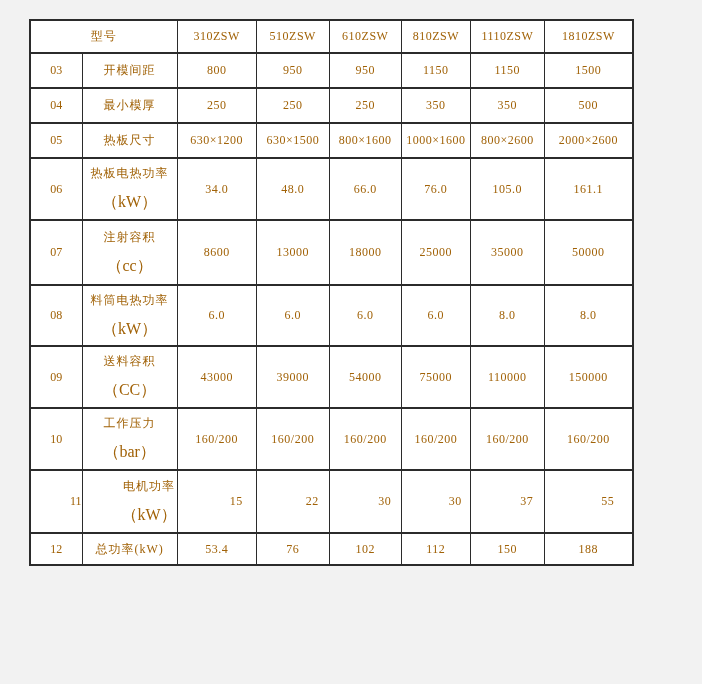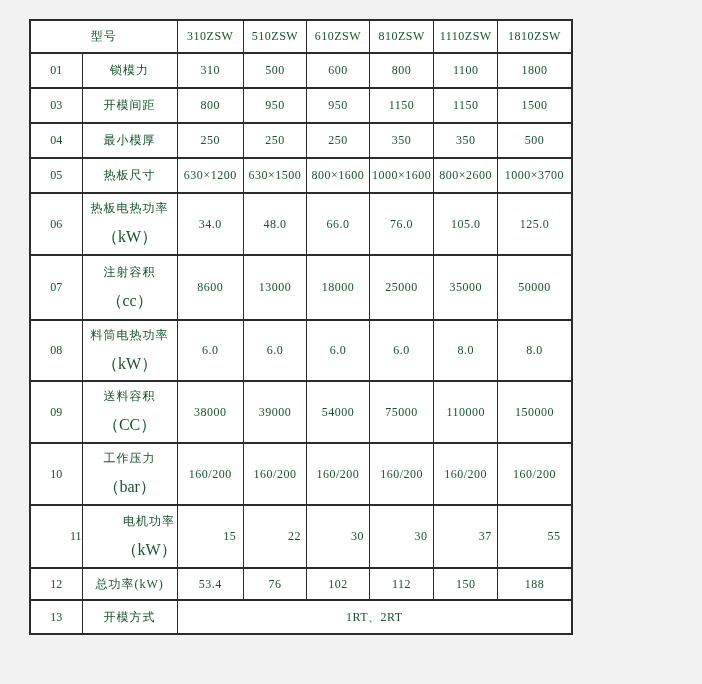--- a/index.html
+++ b/index.html
@@ -2,26 +2,26 @@
 <html><head>
 <meta charset="utf-8">
 <style>
   html, body {
     margin: 0;
     padding: 0;
     background: #f2f2f2;
   }
   .stage {
     position: relative;
-    width: 573px;
+    width: 634px;
     height: 684px;
     background: #f2f2f2;
     overflow: hidden;
     font-family: "Liberation Serif", "DejaVu Serif", serif;
-    color: #14532d;
+    color: #a16207;
   }
   table.spec {
     position: absolute;
     left: 29px;
     top: 19px;
     border-collapse: collapse;
     table-layout: fixed;
     background: #ffffff;
     border: 2px solid #2b2b2b;
   }
@@ -94,30 +94,20 @@
         <tr class="h-head">
       <th colspan="2" class="cell-header-label">型号</th>
       <th class="cell-model">310ZSW</th>
       <th class="cell-model">510ZSW</th>
       <th class="cell-model">610ZSW</th>
       <th class="cell-model">810ZSW</th>
       <th class="cell-model">1110ZSW</th>
       <th class="cell-model">1810ZSW</th>
     </tr>
 
-    <tr class="h-small">
-      <td class="cell-num">01</td>
-      <td class="cell-label">锁模力</td>
-      <td class="cell-value">310</td>
-      <td class="cell-value">500</td>
-      <td class="cell-value">600</td>
-      <td class="cell-value">800</td>
-      <td class="cell-value">1100</td>
-      <td class="cell-value">1800</td>
-    </tr>
 
 
     <tr class="h-small">
       <td class="cell-num">03</td>
       <td class="cell-label">开模间距</td>
       <td class="cell-value">800</td>
       <td class="cell-value">950</td>
       <td class="cell-value">950</td>
       <td class="cell-value">1150</td>
       <td class="cell-value">1150</td>
@@ -136,35 +126,35 @@
     </tr>
 
     <tr class="h-small">
       <td class="cell-num">05</td>
       <td class="cell-label">热板尺寸</td>
       <td class="cell-value">630×1200</td>
       <td class="cell-value">630×1500</td>
       <td class="cell-value">800×1600</td>
       <td class="cell-value">1000×1600</td>
       <td class="cell-value">800×2600</td>
-      <td class="cell-value">1000×3700</td>
+      <td class="cell-value">2000×2600</td>
     </tr>
 
     <tr class="h-r6">
       <td class="cell-num">06</td>
       <td class="cell-label">
         <div>热板电热功率</div>
         <div class="unit-line">（kW）</div>
       </td>
       <td class="cell-value">34.0</td>
       <td class="cell-value">48.0</td>
       <td class="cell-value">66.0</td>
       <td class="cell-value">76.0</td>
       <td class="cell-value">105.0</td>
-      <td class="cell-value">125.0</td>
+      <td class="cell-value">161.1</td>
     </tr>
 
     <tr class="h-r7">
       <td class="cell-num">07</td>
       <td class="cell-label">
         <div>注射容积</div>
         <div class="unit-line">（cc）</div>
       </td>
       <td class="cell-value">8600</td>
       <td class="cell-value">13000</td>
@@ -187,21 +177,21 @@
       <td class="cell-value">8.0</td>
       <td class="cell-value">8.0</td>
     </tr>
 
     <tr class="h-r9">
       <td class="cell-num">09</td>
       <td class="cell-label">
         <div>送料容积</div>
         <div class="unit-line">（CC）</div>
       </td>
-      <td class="cell-value">38000</td>
+      <td class="cell-value">43000</td>
       <td class="cell-value">39000</td>
       <td class="cell-value">54000</td>
       <td class="cell-value">75000</td>
       <td class="cell-value">110000</td>
       <td class="cell-value">150000</td>
     </tr>
 
     <tr class="h-r10">
       <td class="cell-num">10</td>
       <td class="cell-label">
@@ -234,20 +224,15 @@
       <td class="cell-num">12</td>
       <td class="cell-label">总功率(kW)</td>
       <td class="cell-value">53.4</td>
       <td class="cell-value">76</td>
       <td class="cell-value">102</td>
       <td class="cell-value">112</td>
       <td class="cell-value">150</td>
       <td class="cell-value">188</td>
     </tr>
 
-    <tr class="h-r13">
-      <td class="cell-num">13</td>
-      <td class="cell-label">开模方式</td>
-      <td class="cell-value" colspan="6">1RT、2RT</td>
-    </tr>
   </tbody>
     </table>
 </div>
 
 </body></html>

